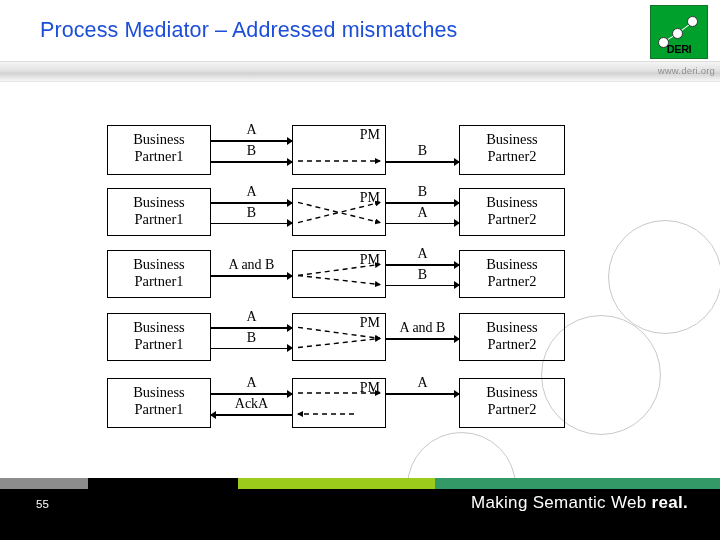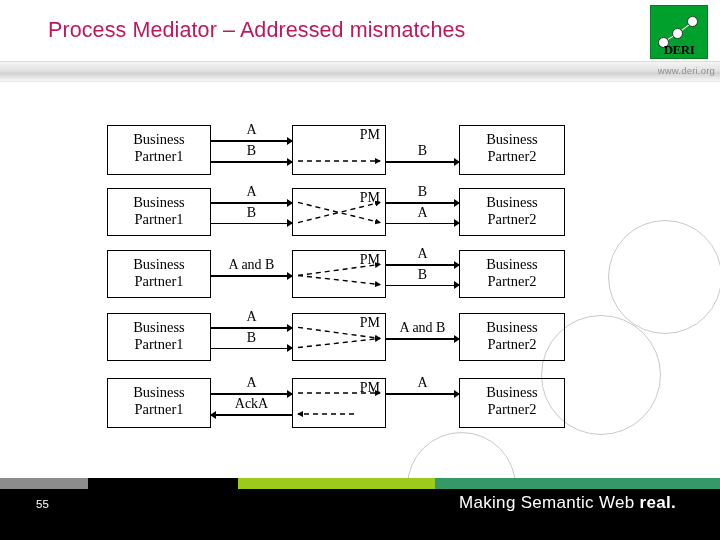--- a/index.html
+++ b/index.html
@@ -18,41 +18,41 @@
     background:transparent;pointer-events:none;
   }
   #circle-a{left:608px;top:220px;width:112px;height:112px;}
   #circle-b{left:541px;top:315px;width:118px;height:118px;}
   #circle-c{left:407px;top:432px;width:107px;height:107px;}
 
   
   #title{
     position:absolute;left:40px;top:18px;width:580px;
     font-family:"Liberation Sans", sans-serif;
-    font-size:21.5px;color:#be185d;letter-spacing:.1px;white-space:nowrap;margin-left:8px;
+    font-size:21.5px;color:#1d4ed8;letter-spacing:.1px;white-space:nowrap;
   }
   #logo{
     position:absolute;left:650px;top:5px;width:58px;height:54px;
     background:#00a02c;border:1px solid #0c7a22;box-sizing:border-box;
   }
   #logo .lg-inner{position:absolute;inset:3px;}
   #logo .node{
     position:absolute;background:#ffffff;border:1px solid #333;border-radius:50%;
     width:9px;height:9px;
   }
   #logo .n1{left:4px;top:28px;}
   #logo .n2{left:18px;top:19px;}
   #logo .n3{left:33px;top:7px;}
   #logo .lnk{position:absolute;height:1px;background:#ffffff;transform-origin:0 0;}
   #logo .l1{left:12px;top:31px;width:14px;transform:rotate(-31deg);}
   #logo .l2{left:26px;top:22px;width:15px;transform:rotate(-37deg);}
   #logo .deri-word{
     position:absolute;left:0;right:0;bottom:1px;height:15px;
-    color:#000;font-family:Liberation Serif, serif;font-weight:bold;
-    font-size:13px;letter-spacing:-0.5px;text-align:center;line-height:15px;
+    color:#000;font-family:Liberation Sans, sans-serif;font-weight:bold;
+    font-size:11px;letter-spacing:-0.5px;text-align:center;line-height:15px;
   }
   #banner{
     position:absolute;left:0;top:61px;width:720px;height:19px;
     background:linear-gradient(to bottom,#f4f4f4 0%,#e2e2e2 45%,#d2d2d2 60%,#f7f7f7 100%);
     border-top:1px solid #dddddd;border-bottom:1px solid #e6e6e6;
   }
   #banner-left{
     position:absolute;left:4px;top:2px;
     font-family:"Liberation Sans", sans-serif;font-size:10.5px;color:#9a9a9a;
     letter-spacing:.35px;white-space:nowrap;
@@ -109,21 +109,21 @@
   #fb-lime{left:238px;width:197px;background:#9ccb1c;}
   #fb-teal{left:435px;width:285px;background:#339966;}
   #footer{
     position:absolute;left:0;top:489px;width:720px;height:51px;background:#000000;
   }
   #slide-number{
     position:absolute;left:36px;top:9px;
     font-family:"Liberation Sans", sans-serif;font-size:11.5px;color:#ffffff;
   }
   #tagline{
-    position:absolute;right:44px;top:4px;
+    position:absolute;right:32px;top:4px;
     font-family:"Liberation Sans", sans-serif;font-size:17px;color:#ffffff;
     letter-spacing:.3px;white-space:nowrap;
   }
   #tagline b{font-weight:bold;}
 </style>
 </head>
 <body>
 
 <div id="slide">
 

